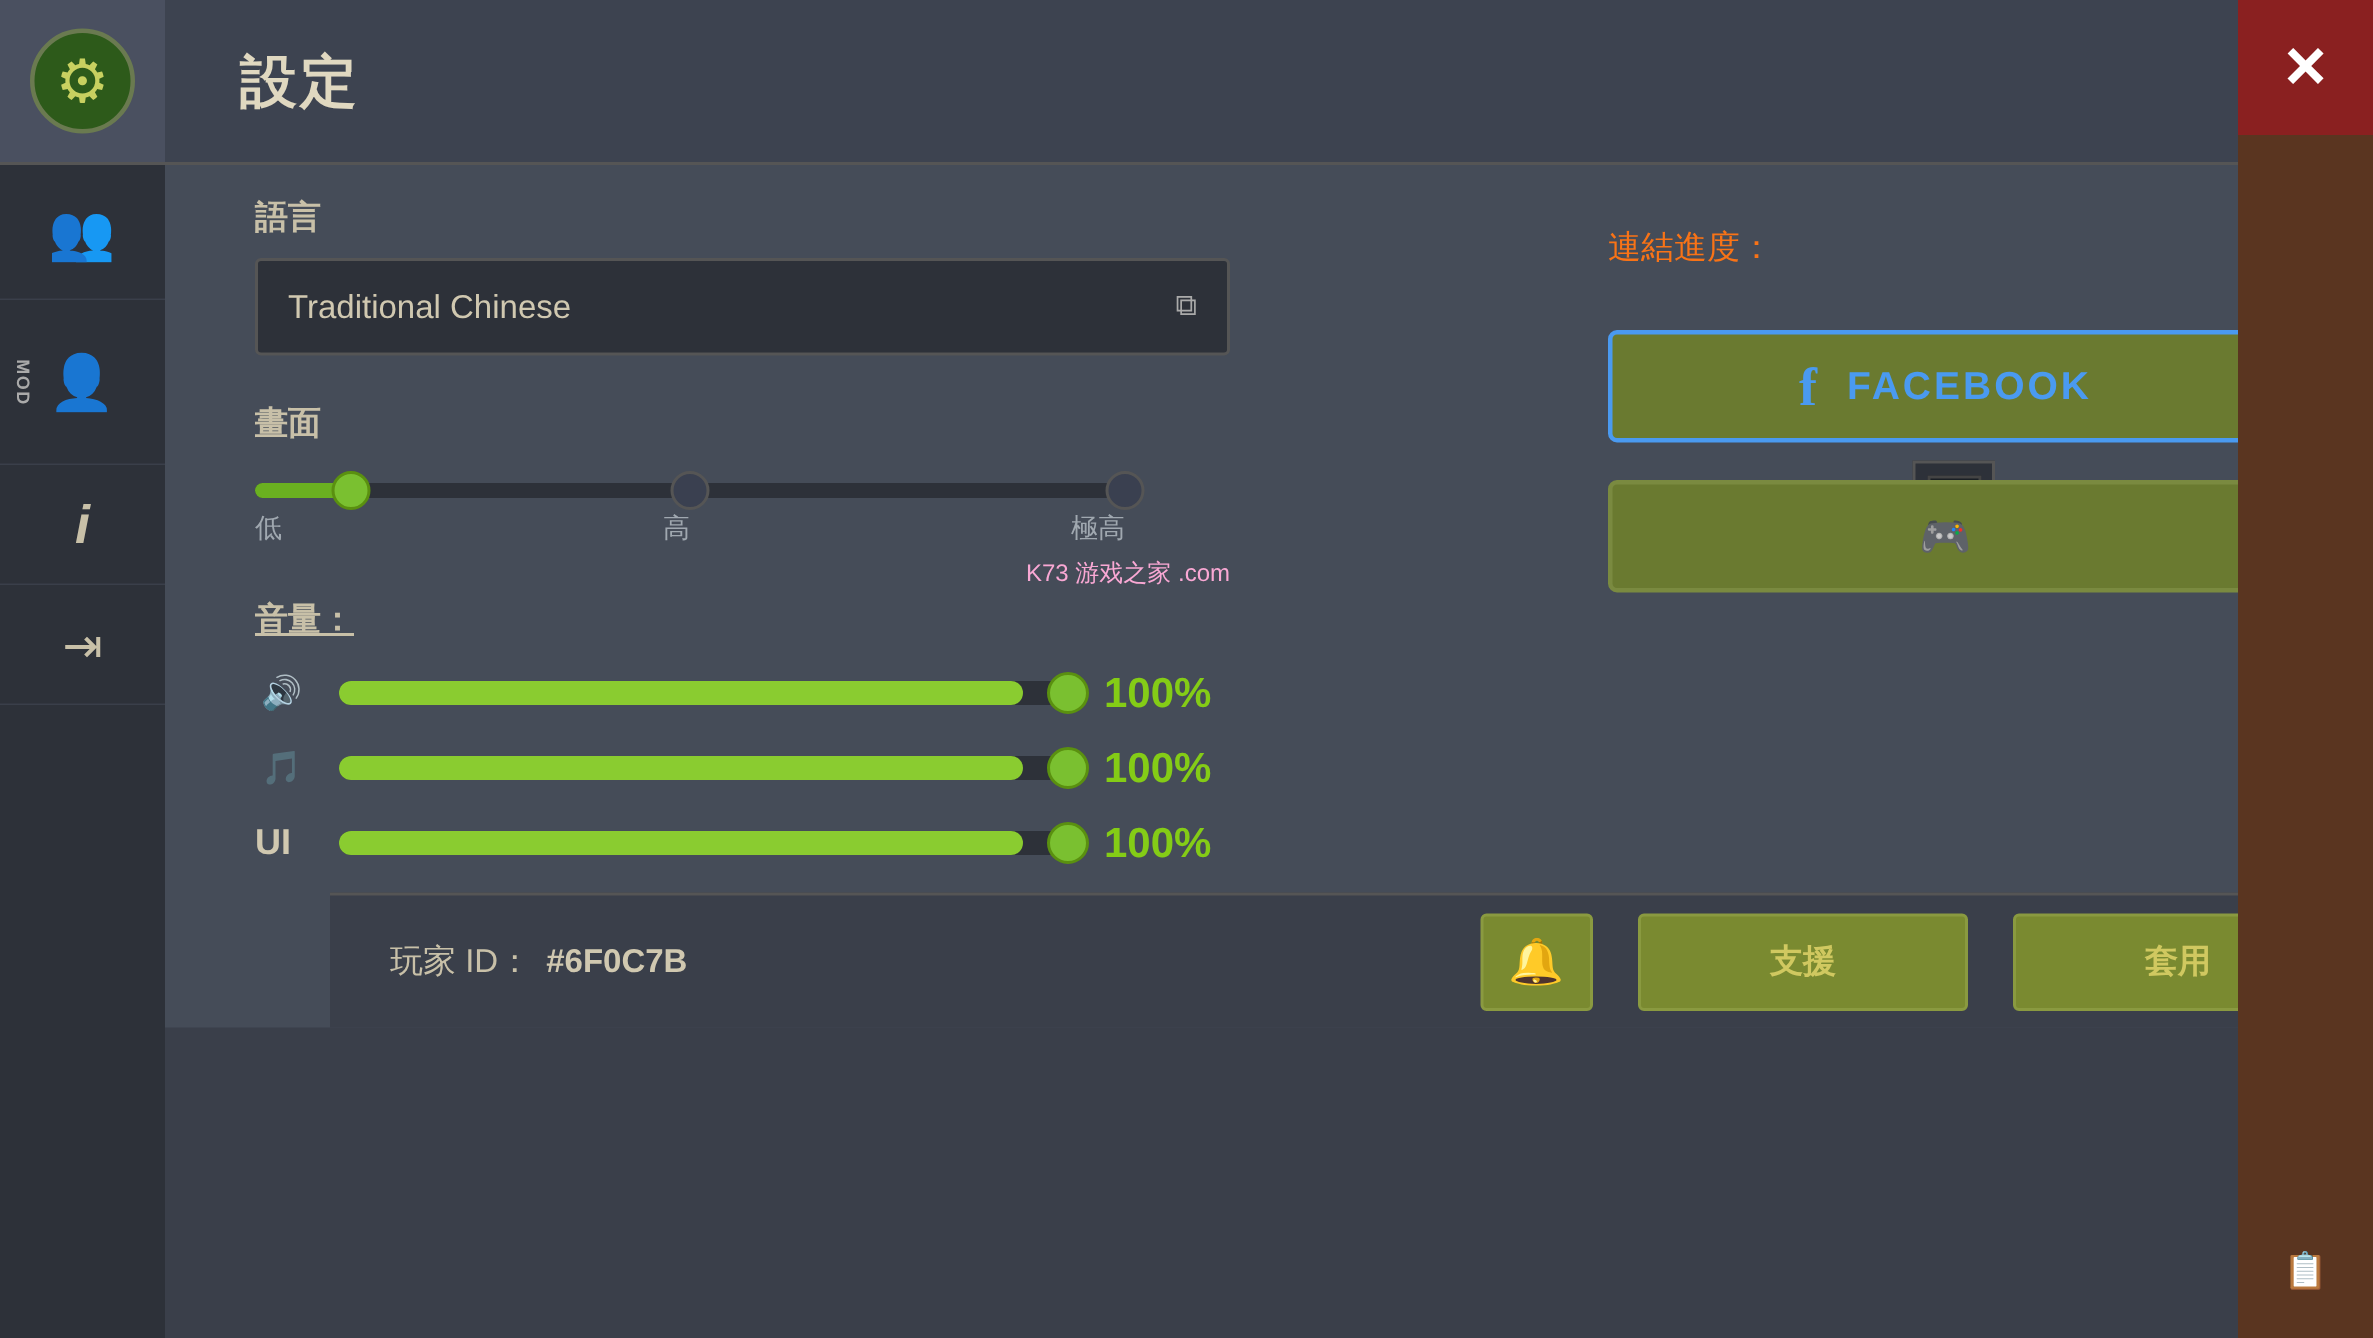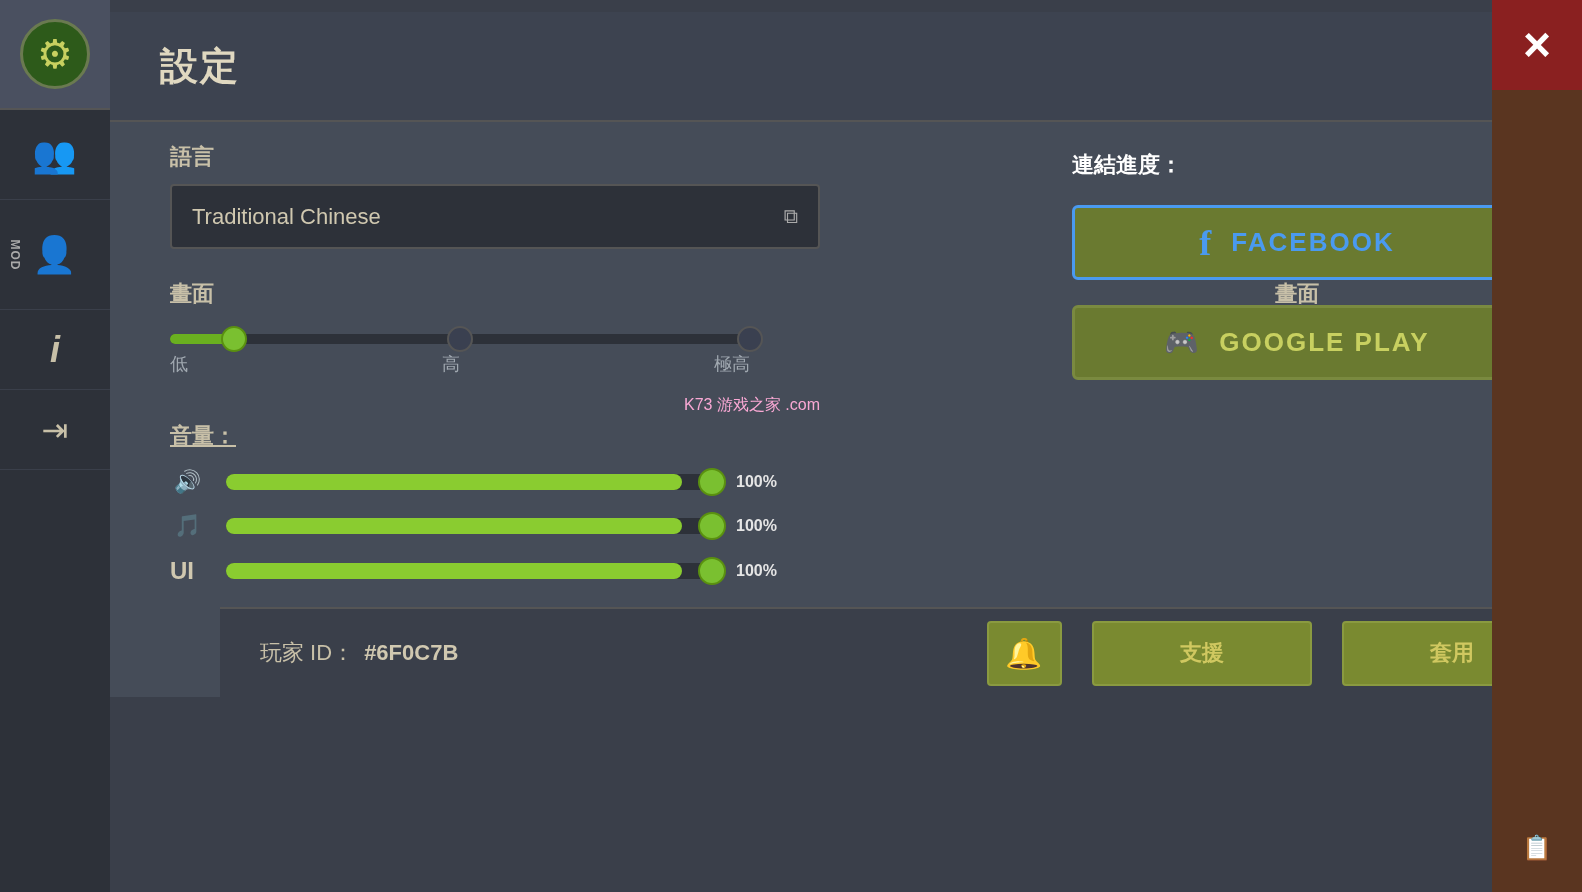--- a/index.html
+++ b/index.html
@@ -96,21 +96,21 @@
       display: flex;
       align-items: center;
       justify-content: center;
       border-bottom: 1px solid #3a3f4a;
     }
 
     
     .main-content {
       position: absolute;
       left: 110px;
-      top: 12px;
+      top: 0;
       width: 1382px;
       height: 685px;
       background: #454c58;
       display: flex;
       flex-direction: column;
     }
 
     
     .header {
       height: 110px;
@@ -170,21 +170,21 @@
     .language-dropdown-icon {
       color: #aaa;
       font-size: 20px;
     }
 
     
     .graphics-row {
       display: flex;
       align-items: flex-start;
       gap: 60px;
-      margin-bottom: 29px;
+      margin-bottom: 18px;
     }
 
     .graphics-slider-section {
       flex: 1;
     }
 
     .slider-container {
       position: relative;
       margin-bottom: 8px;
     }
@@ -354,22 +354,22 @@
       top: 50%;
       transform: translateY(-50%);
       width: 28px;
       height: 28px;
       background: #7ac030;
       border-radius: 50%;
       border: 2px solid #5a9010;
     }
 
     .volume-percent {
-      color: #e5e5e5;
-      font-size: 16px;
+      color: #84cc16;
+      font-size: 28px;
       font-weight: bold;
       min-width: 70px;
     }
 
     .volume-ui-label {
       color: #d0c8b0;
       font-size: 24px;
       font-weight: bold;
       min-width: 36px;
     }
@@ -379,23 +379,24 @@
       position: absolute;
       right: 60px;
       top: 150px;
       width: 450px;
       display: flex;
       flex-direction: column;
       gap: 25px;
     }
 
     .connection-label {
-      color: #ffffff;
-      font-size: 22px;
-      font-weight: bold;
+      color: #f97316;
+      font-size: 22px;
+      font-weight: normal;
+      margin-bottom: 15px;
     }
 
     .facebook-btn {
       width: 450px;
       height: 75px;
       background: #6a7a30;
       border: 3px solid #4a9af0;
       border-radius: 6px;
       display: flex;
       align-items: center;
@@ -696,21 +697,20 @@
 </div>
 
 <div class="right-panel">
   <div class="connection-label">連結進度：</div>
   <div class="facebook-btn">
     <span class="facebook-f">f</span>
     <span class="facebook-text">FACEBOOK</span>
   </div>
   <div class="google-play-btn">
     <span class="google-play-icon">🎮</span>
-    <span class="google-play-text">GOOGLE PLAY</span>
   </div>
 </div>
 
 <div class="close-btn">
   <span class="close-x">×</span>
 </div>
 
 <div class="right-edge">
   <span class="right-edge-icon">📋</span>
 </div>

